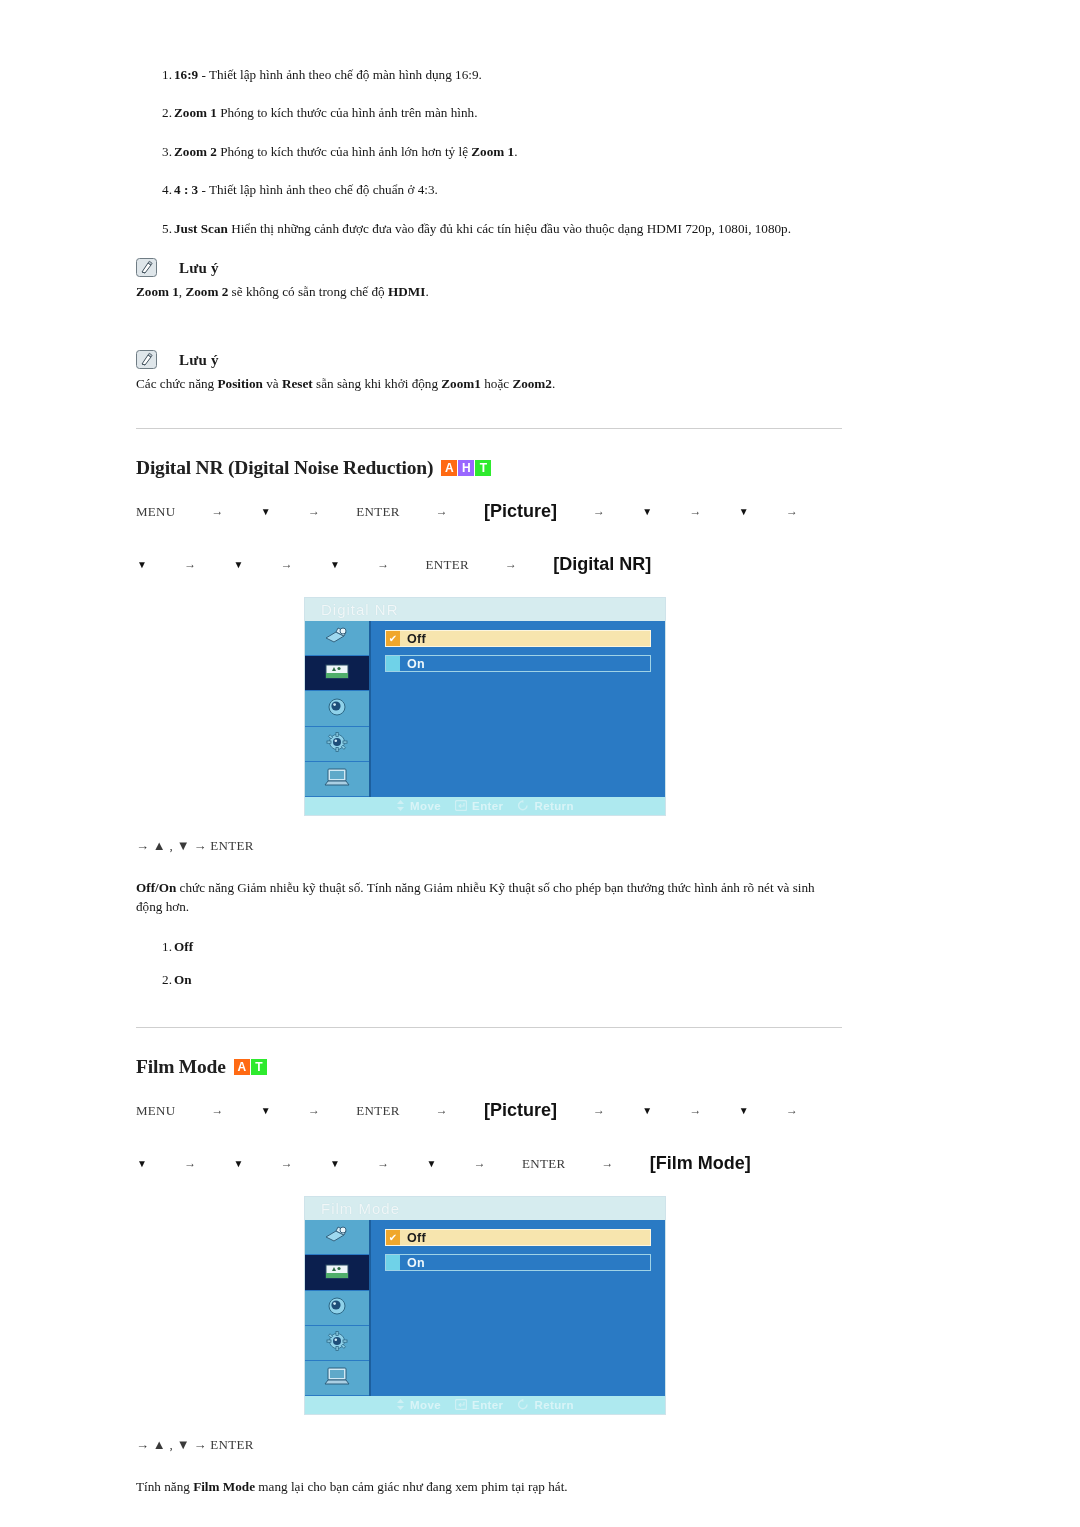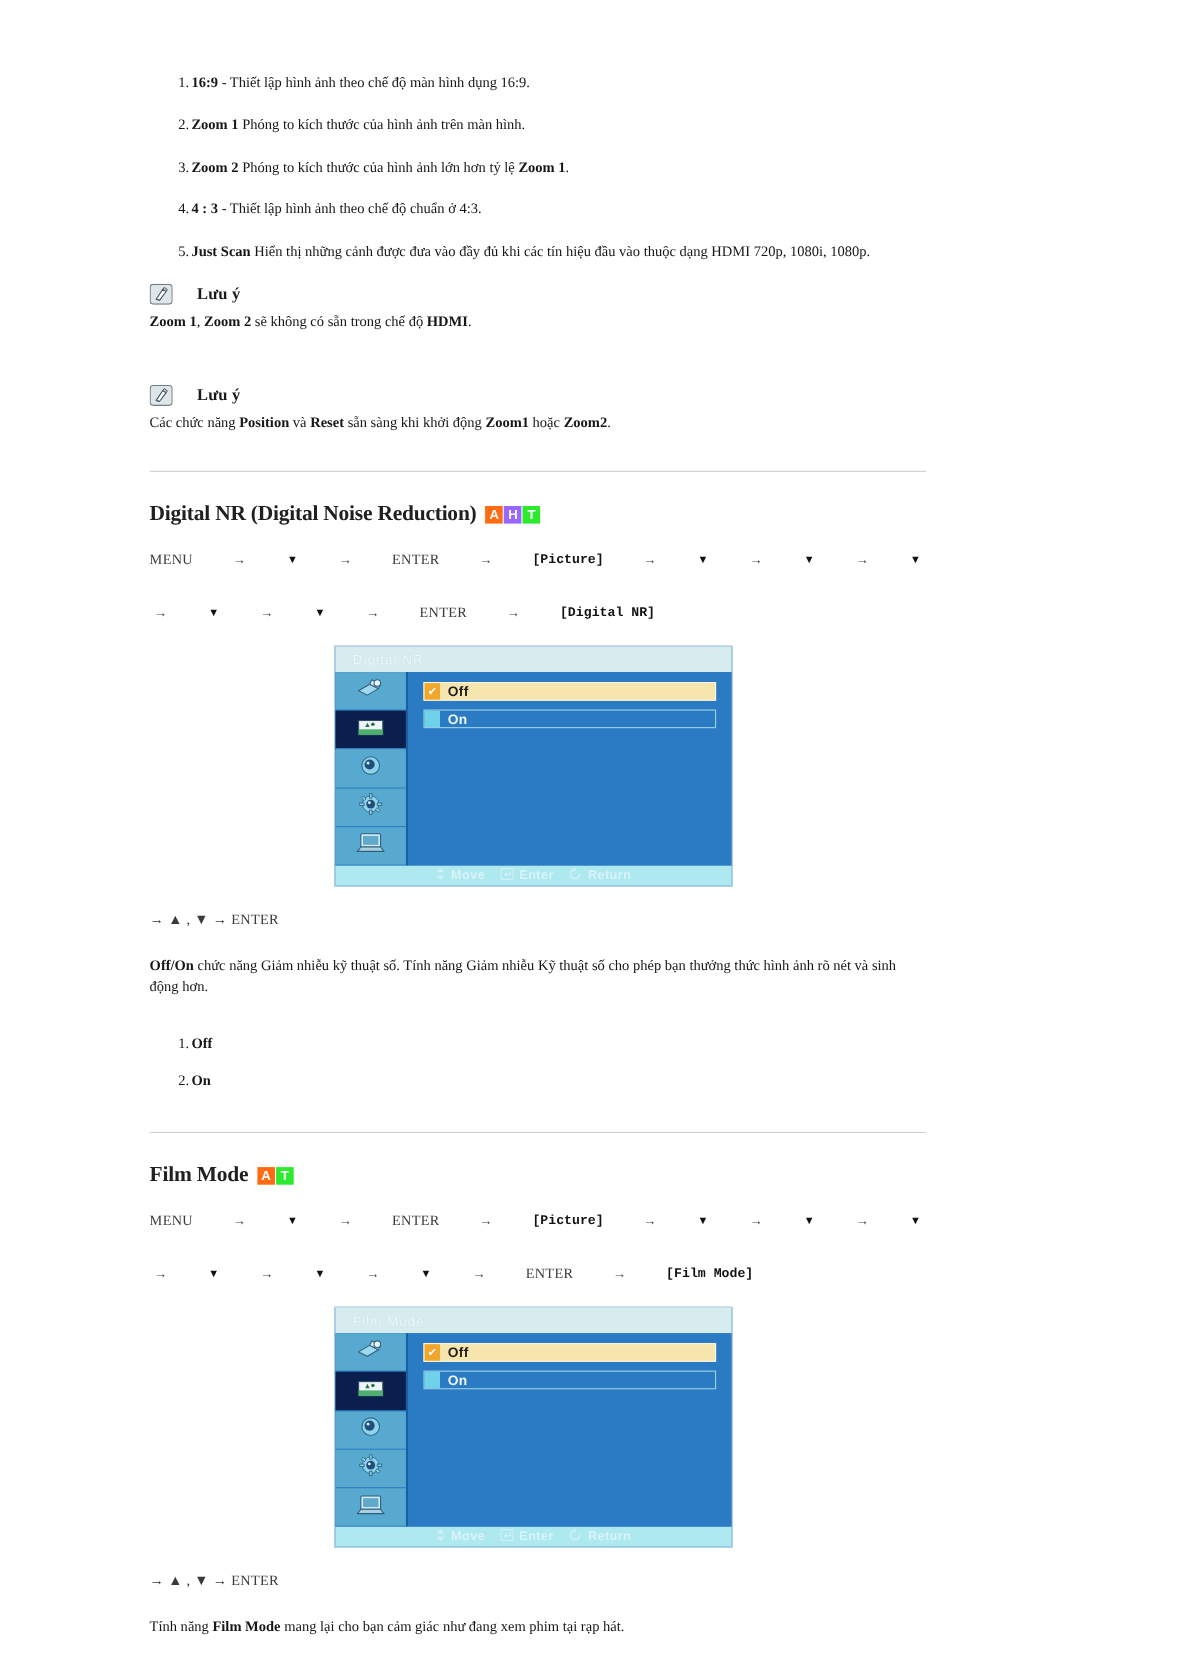--- a/index.html
+++ b/index.html
@@ -131,23 +131,23 @@
     display: flex;
     align-items: center;
     flex-wrap: wrap;
     font-family: "Liberation Serif", "DejaVu Serif", serif;
     gap: 32px;
   }
   .menupath .kw { color: #3a3a3a; }
   .menupath .arr { margin: 0 4px; color: #444; font-size: 12px; }
   .menupath .dn  { color: #111; font-size: 10px; margin: 0 1px; }
   .menupath .br  {
-    font-family: Liberation Mono, monospace;
+    font-family: Liberation Sans, sans-serif;
     font-weight: bold;
-    font-size: 12px;
+    font-size: 18px;
     color: #121212;
     font-variant: normal;
     letter-spacing: 0;
   }
 
   .keyline {
     font-size: 13px;
     color: #3a3a3a;
     font-variant: small-caps;
     letter-spacing: .3px;
@@ -160,21 +160,21 @@
     background: #2a7ac4;
     position: relative;
     font-family: "Liberation Sans", sans-serif;
     box-sizing: border-box;
     border: 1px solid #cfe3ea;
   }
   .osd-title {
     height: 23px;
     background: #d6ecef;
     color: #f1f7f8;
-    font-size: 12px;
+    font-size: 15px;
     display: flex;
     align-items: center;
     padding-left: 16px;
     letter-spacing: 1px;
     text-shadow: 0 0 1px #b8d8de;
     box-sizing: border-box;
   }
   .osd-body {
     position: absolute;
     left: 0; right: 0;
@@ -453,21 +453,21 @@
                 </svg>
         </span>
         <span>Return</span>
       </span>
     </div>
    </div>
   </div>
 
   <p class="keyline" style="margin:0 0 24px 0;">→ ▲ , ▼ → ENTER</p>
 
-  <p class="para" style="margin-bottom:34px;font-family:Liberation Serif, serif;">
+  <p class="para" style="margin-bottom:22px;font-family:Liberation Serif, serif;">
     <b>Off/On</b><span> chức năng Giảm nhiễu kỹ thuật số. Tính năng Giảm nhiễu Kỹ thuật số cho phép bạn thưởng thức hình ảnh rõ nét và sinh động hơn.</span>
   </p>
 
   <ol class="numlist tight" style="margin-bottom:38px;">
     <li>
       <span class="num">1.</span><b>Off</b>
     </li>
     <li>
       <span class="num">2.</span><b>On</b>
     </li>

